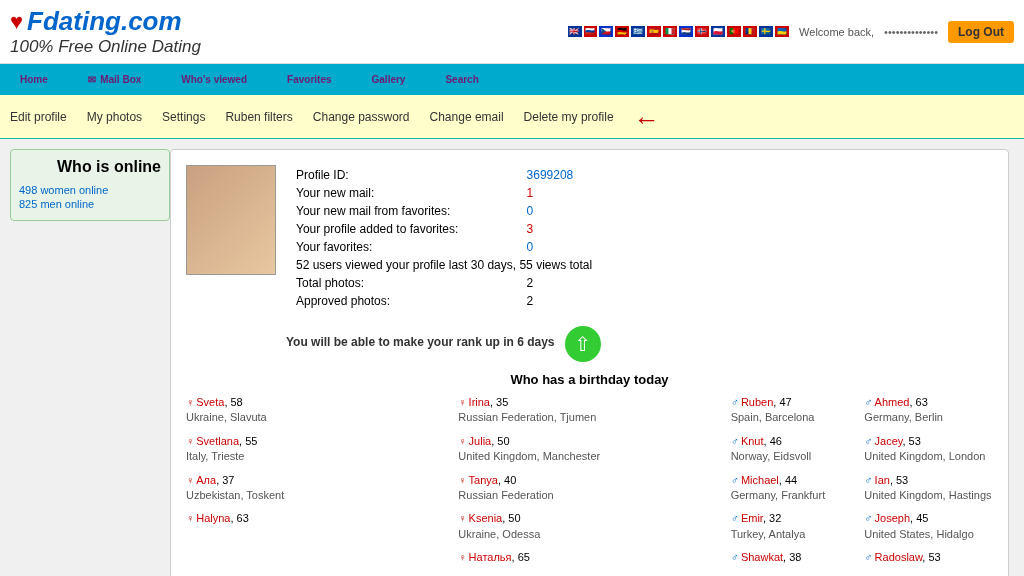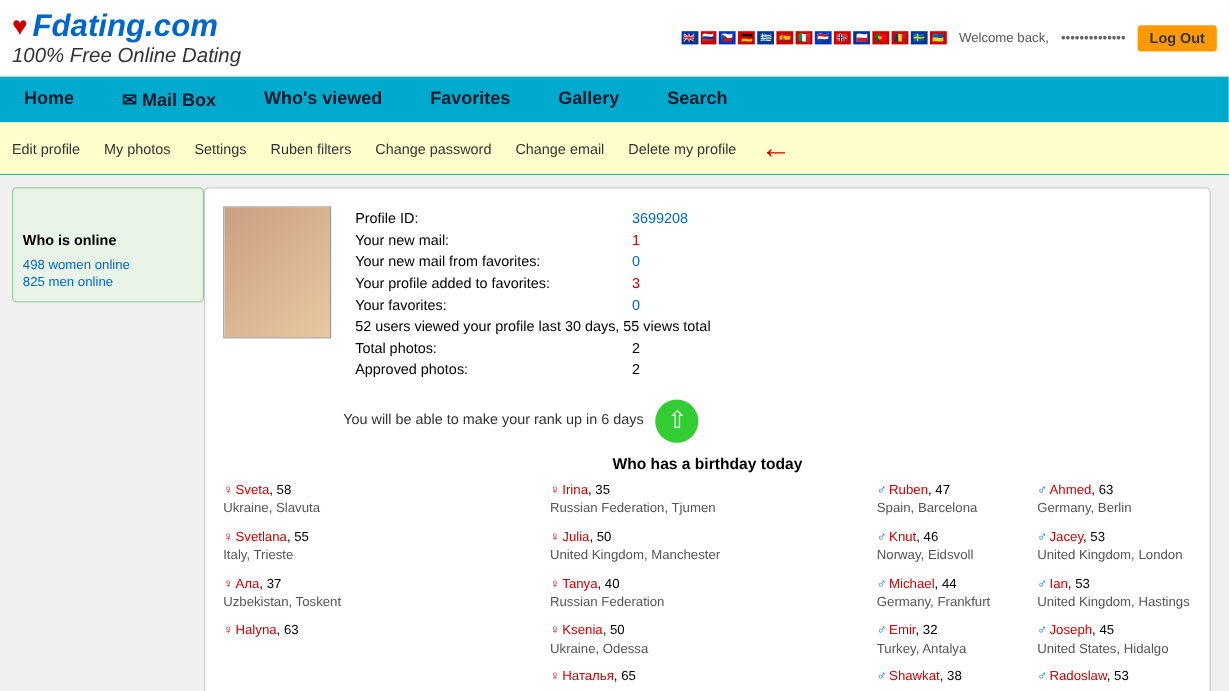--- a/index.html
+++ b/index.html
@@ -12,47 +12,47 @@
     .logo-heart { color: #cc0000; font-size: 22px; }
     .logo-name { color: #0066cc; font-size: 26px; font-weight: bold; font-style: italic; }
     .logo-subtitle { font-size: 17px; color: #333; text-align: left; font-style: italic; }
     .top-right { display: flex; align-items: center; gap: 10px; }
     .flags { display: flex; gap: 2px; }
     .welcome-text { font-size: 11px; color: #555; }
     .logout-btn { background: #f90; border: none; padding: 4px 10px; font-size: 12px; font-weight: bold; cursor: pointer; border-radius: 3px; color: #333; }
     
     
     .main-nav { background: #00aacc; display: flex; }
-    .main-nav a { color: #0f172a; text-decoration: none; padding: 10px 20px; font-size: 15px; font-weight: bold; display: block; }
+    .main-nav a { color: #701a75; text-decoration: none; padding: 10px 20px; font-size: 10px; font-weight: bold; display: block; }
     
     
     .sub-nav { background: #ffffcc; border-bottom: 1px solid #14b8a6; padding: 6px 10px; display: flex; gap: 20px; align-items: center; }
     .sub-nav a { color: #333; text-decoration: none; font-size: 12px; }
     .arrow-indicator { display: flex; align-items: center; }
     
     
     .main-content { display: flex; gap: 0; padding: 10px; background: #f0f0f0; }
     
     
     .sidebar { width: 160px; flex-shrink: 0; }
     .sidebar-box { background: #e8f4e8; border: 1px solid #99cc99; border-radius: 4px; padding: 8px; margin-bottom: 10px; }
-    .sidebar-title { font-weight: bold; font-size: 12px; text-align: left; margin-bottom: 8px; margin-top: 28px; }
+    .sidebar-title { font-weight: bold; font-size: 16px; text-align: right; margin-bottom: 8px; }
     .sidebar-box a { color: #0066cc; text-decoration: none; display: block; font-size: 11px; margin-bottom: 2px; }
     
     
     .profile-section { flex: 1; background: #fff; border: 1px solid #ccc; border-radius: 4px; padding: 15px; margin-right: 5px; }
     .profile-top { display: flex; gap: 15px; margin-bottom: 15px; }
     .profile-photo { width: 90px; height: 110px; background: #ccc; border: 1px solid #999; overflow: hidden; display: flex; align-items: center; justify-content: center; }
     .profile-photo-placeholder { width: 90px; height: 110px; background: linear-gradient(135deg, #c9a080, #e8c8a0); }
     .profile-info { flex: 1; }
     .profile-info table { font-size: 12px; }
     .profile-info td { padding: 1px 3px; vertical-align: top; }
     .profile-id-link { color: #0066cc; text-decoration: none; }
     .rank-section { margin: 10px 0; }
-    .rank-text { font-size: 12px; font-weight: normal; color: #333; margin-bottom: 5px; }
+    .rank-text { font-size: 12px; font-weight: bold; color: #333; margin-bottom: 5px; }
     .rank-arrow { display: inline-block; width: 36px; height: 36px; background: #33cc33; border-radius: 50%; text-align: center; line-height: 36px; color: #fff; font-size: 20px; cursor: pointer; }
     
     
     .birthday-section { margin-top: 10px; }
     .birthday-title { font-weight: bold; font-size: 13px; text-align: center; margin-bottom: 8px; }
     .birthday-grid { display: grid; grid-template-columns: 1fr 1fr 1fr; gap: 0 10px; }
     .birthday-col { font-size: 11px; }
     .birthday-item { margin-bottom: 8px; line-height: 1.4; }
     .birthday-item a { color: #cc0000; text-decoration: none; }
     .person-icon { color: #cc0000; font-size: 11px; margin-right: 2px; }

